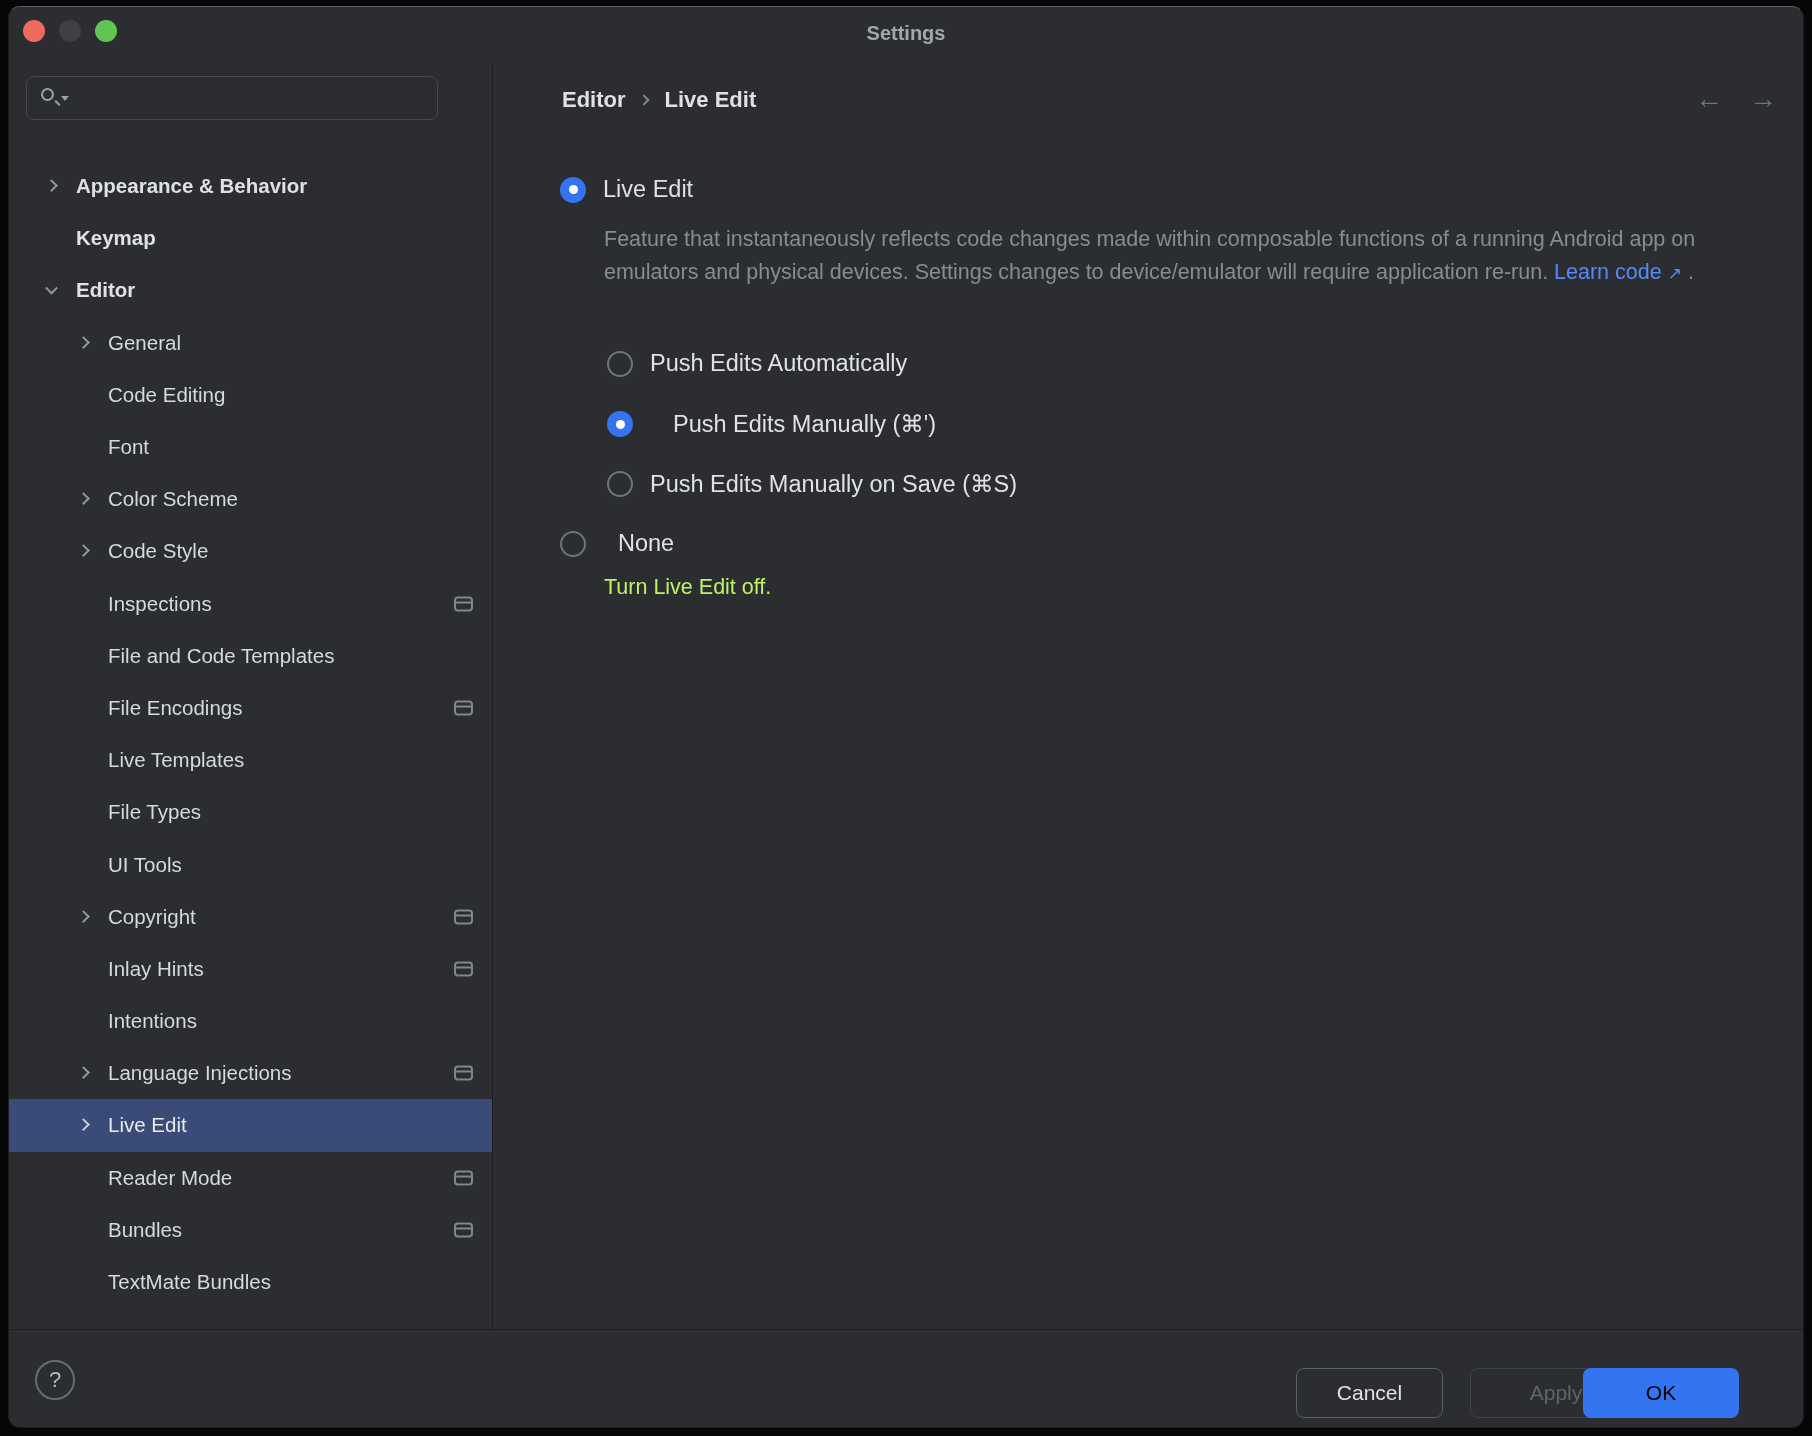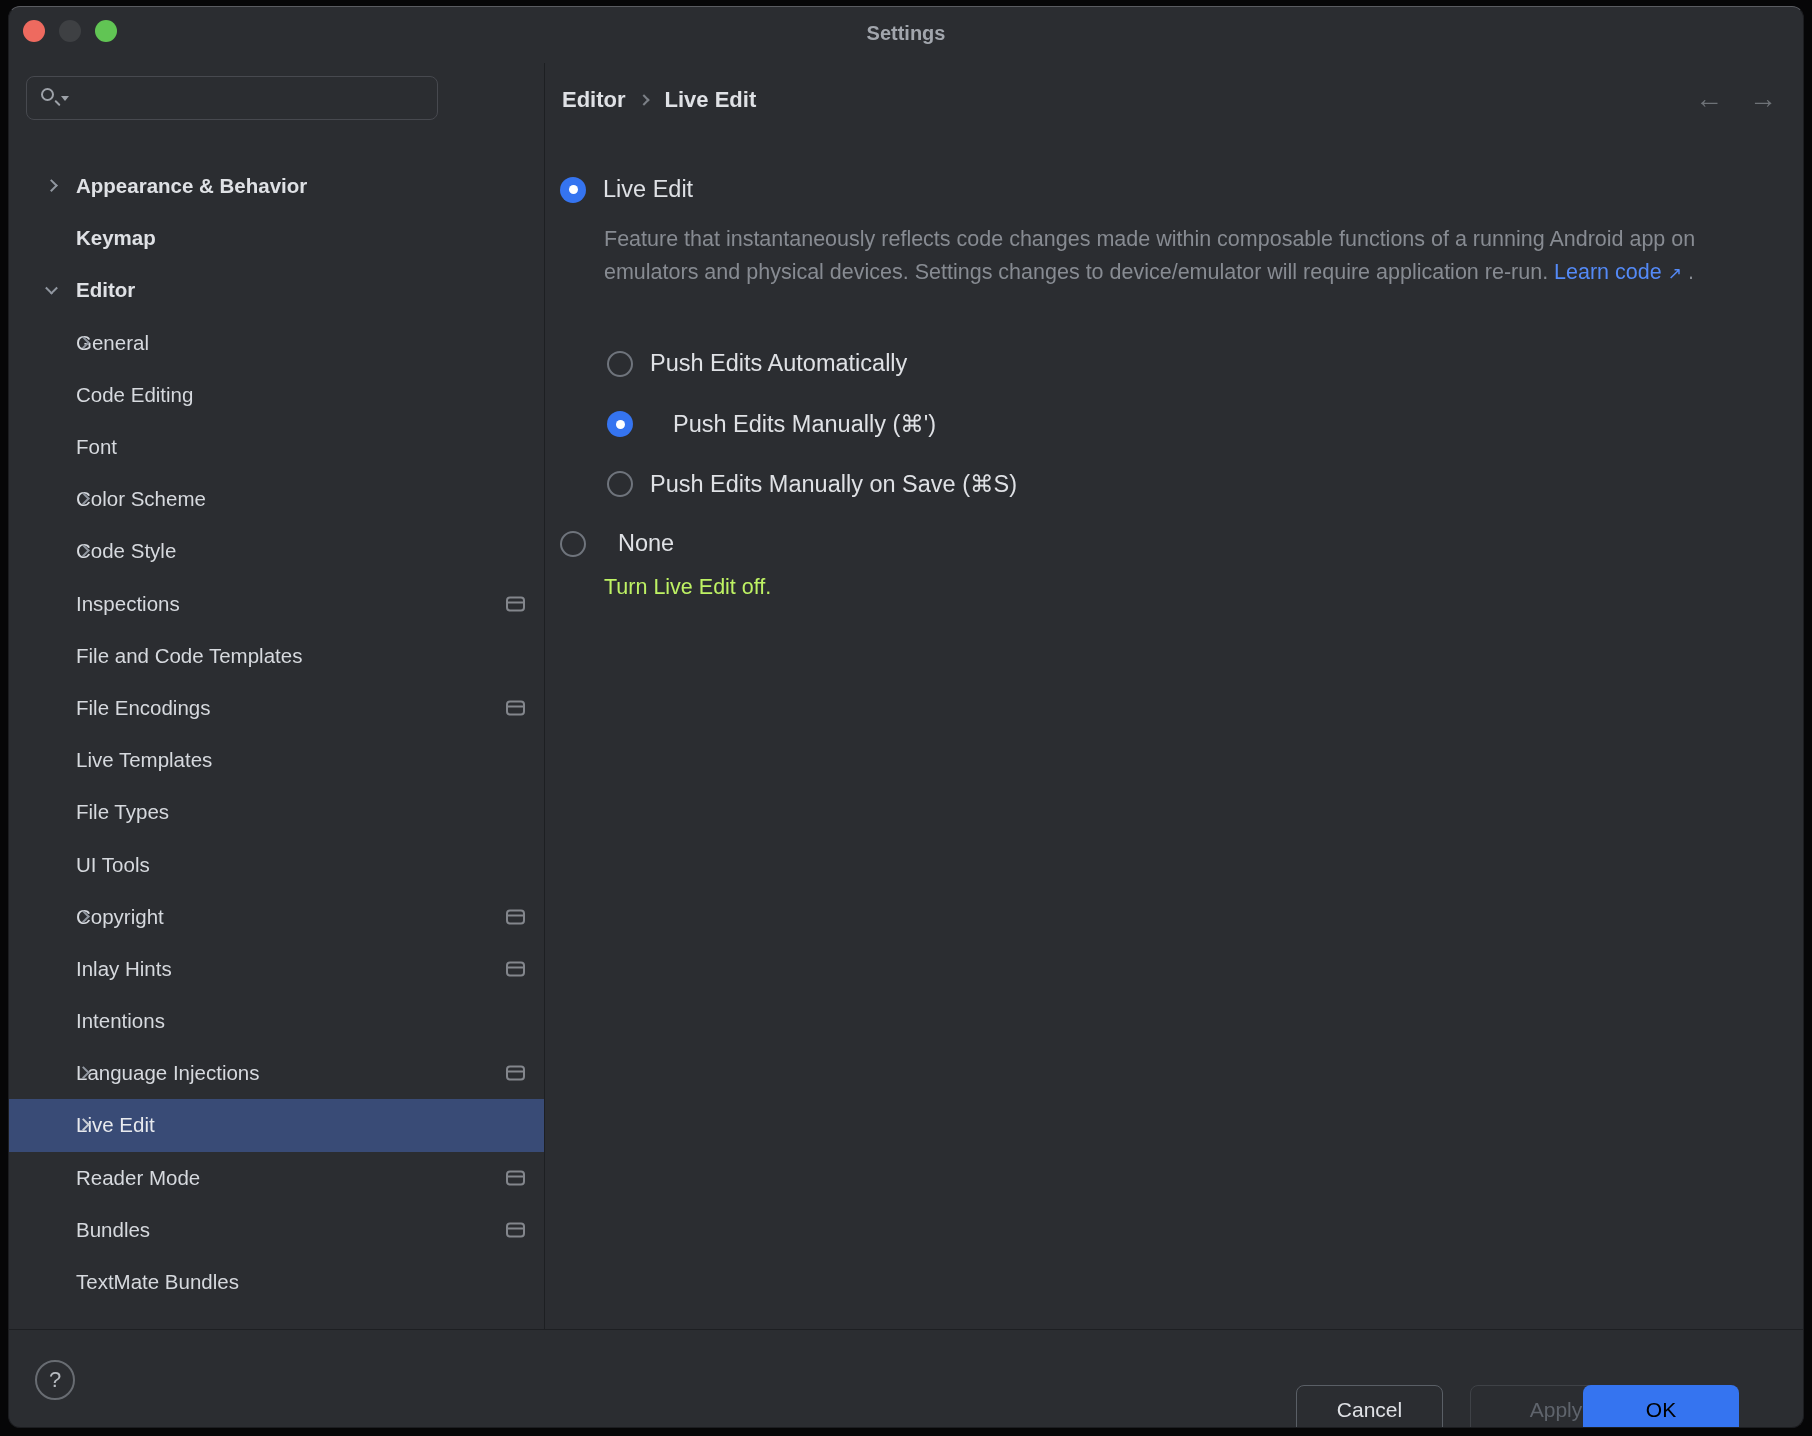--- a/index.html
+++ b/index.html
@@ -16,42 +16,42 @@
   .titlebar { position:absolute; top:0; left:0; right:0; height:56px; }
   .traffic { position:absolute; top:13px; left:14px; display:flex; gap:14px; }
   .tl { width:22px; height:22px; border-radius:50%; }
   .tl.red { background:#ee6a5f; }
   .tl.gray { background:#3e4043; }
   .tl.green { background:#61c554; }
   .win-title { position:absolute; top:15px; left:0; width:100%; text-align:center;
     font-size:20px; font-weight:700; color:#a2a6ad; }
 
   
-  .sidebar { position:absolute; top:56px; left:0; width:536px; bottom:98px;
+  .sidebar { position:absolute; top:56px; left:0; width:484px; bottom:98px;
     border-right:1px solid #1d1f22; }
   .search-box { position:absolute; top:13px; left:17px; width:412px; height:44px;
     border:1px solid #47494f; border-radius:8px; display:flex; align-items:center; }
   .search-glyph { position:relative; width:26px; height:26px; margin-left:12px; flex:0 0 auto; }
   .search-glyph .lens { position:absolute; left:2px; top:3px; width:13px; height:13px;
     border:2px solid #9da1a8; border-radius:50%; }
   .search-glyph .handle { position:absolute; left:15px; top:17px; width:7px; height:2px;
     background:#9da1a8; transform:rotate(45deg); border-radius:1px; }
   .search-glyph .caret { position:absolute; left:22px; top:11px; width:0; height:0;
     border-left:4px solid transparent; border-right:4px solid transparent; border-top:5px solid #9da1a8; }
   .search-input { flex:1; background:transparent; border:none; outline:none;
     color:#dfe1e5; font-size:19px; padding:0 10px; font-family:"Liberation Sans", sans-serif; }
 
   .tree { position:absolute; top:97px; left:0; right:0; bottom:0; overflow:hidden; }
   .row { position:relative; height:52.2px; display:flex; align-items:center; }
   .row.sel { background:#394b76; }
   .row .lbl { font-size:20.5px; color:#d6d9de; }
   .row.bold .lbl { font-weight:700; color:#dfe1e5; }
   .row.sel .lbl { color:#e8eaee; }
   .row.lvl1 .lbl { margin-left:67px; }
-  .row.lvl2 .lbl { margin-left:67px; }
+  .row.lvl2 .lbl { margin-left:99px; }
   .chev { position:absolute; width:9px; height:9px;
     border-right:2px solid #9197a0; border-bottom:2px solid #9197a0; top:50%; }
   .chev.right { transform:translateY(-55%) rotate(-45deg); }
   .chev.down  { transform:translateY(-70%) rotate(45deg); }
   .row.lvl1 .chev { left:38px; }
   .row.lvl2 .chev { left:70px; }
   .row.sel .chev { border-color:#c7ccd4; }
   .mwin { position:absolute; right:19px; top:50%; transform:translateY(-50%);
     width:19px; height:15px; border:2px solid #83868c; border-radius:4px; }
   .mwin i { position:absolute; left:0px; right:0px; top:3px; border-top:2px solid #83868c; }
@@ -81,21 +81,21 @@
   .subdesc { position:absolute; left:78px; top:512px; font-size:21.5px; color:#bef264; }
 
   
   .footer { position:absolute; left:0; right:0; bottom:0; height:98px;
     border-top:1px solid #1d1f22; }
   .help-btn { position:absolute; left:26px; top:30px; width:40px; height:40px;
     border:2px solid #686c72; border-radius:50%; color:#b7bbc1;
     font-size:22px; display:flex; align-items:center; justify-content:center; }
   .btn { position:absolute; top:38px; height:50px; border-radius:8px;
     font-size:21px; display:flex; align-items:center; justify-content:center;
-    font-family:"Liberation Sans", sans-serif;margin-top:17px; }
+    font-family:"Liberation Sans", sans-serif; }
   .btn.cancel { left:1287px; width:147px; border:1px solid #5a5f66; color:#dfe1e5; background:transparent; }
   .btn.apply  { left:1461px; width:141px; border:1px solid #3f4247; color:#5f646c; background:transparent;padding-left:31px; }
   .btn.ok     { left:1574px; width:156px; background:#3574f0; color:#000000; font-weight:400; }
 </style>
 </head>
 <body>
 
 <div class="window">
 
   <div class="titlebar">

